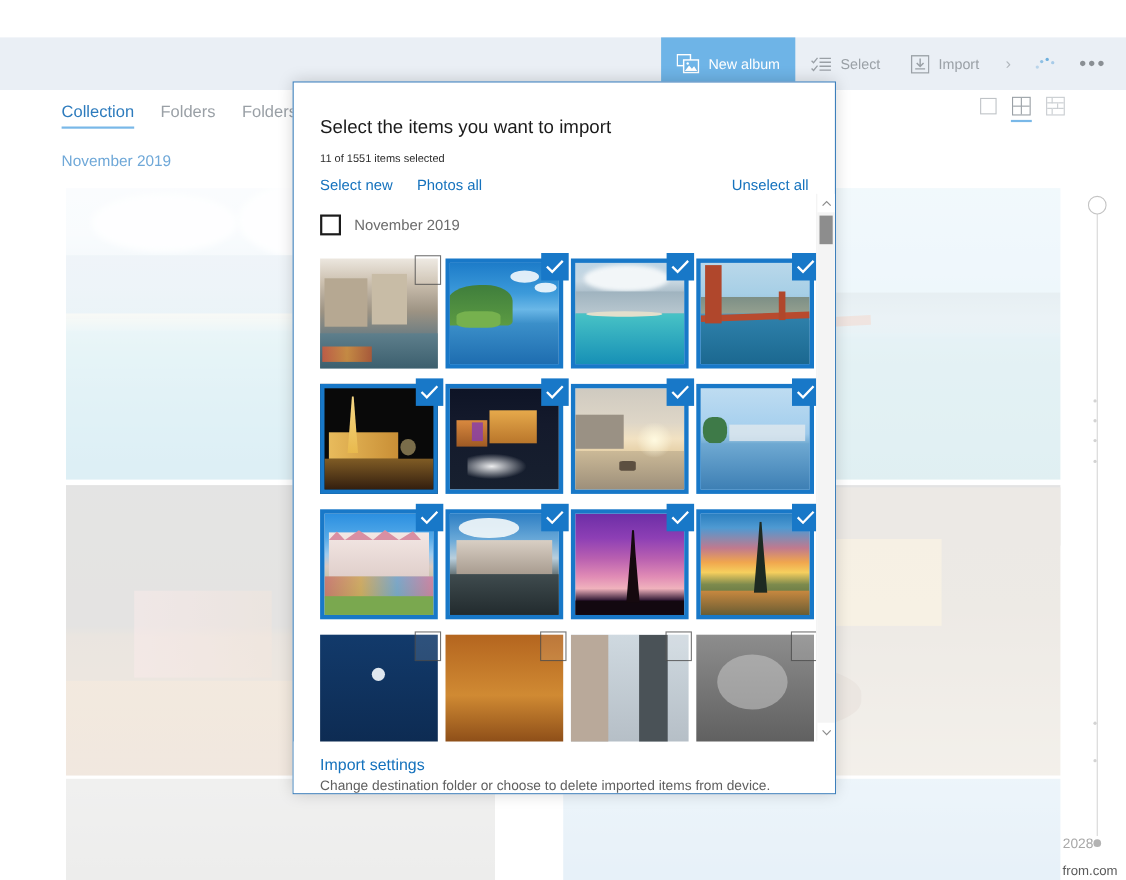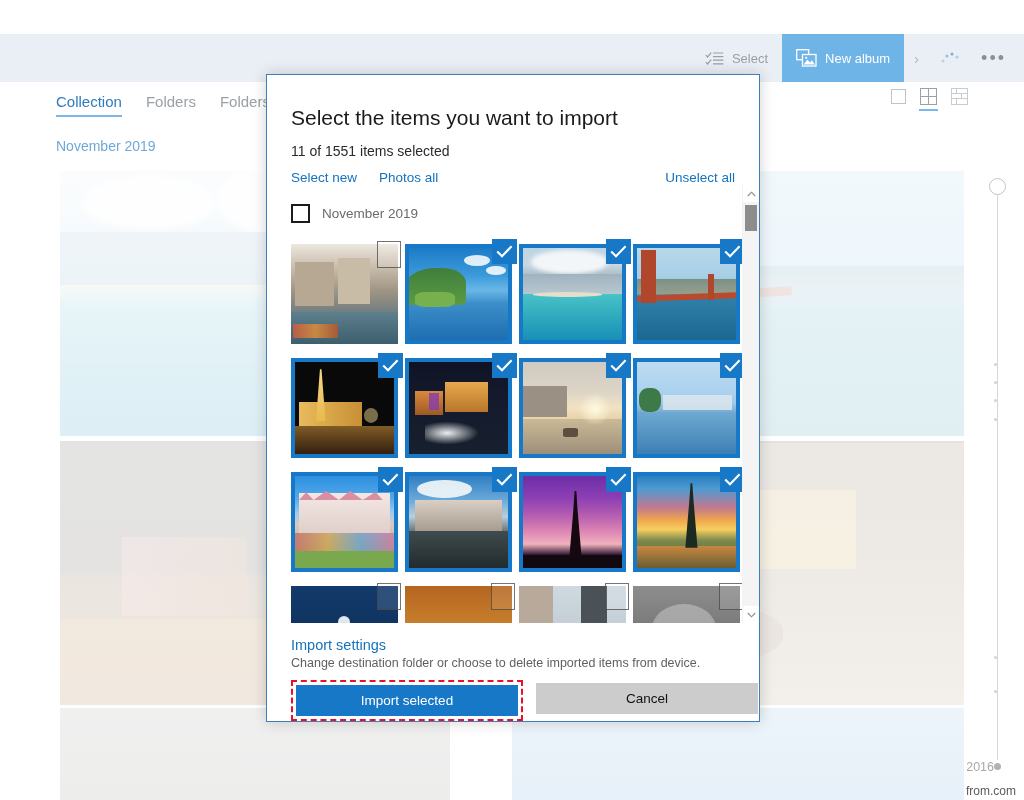--- a/index.html
+++ b/index.html
@@ -261,25 +261,25 @@
   
   .dialog {
     position: absolute; left: 266px; top: 74px;
     width: 494px; height: 648px;
     background: #ffffff;
     border: 1px solid #3d7fbb;
     box-shadow: 0 0 14px rgba(0,0,0,.18);
     display: flex; flex-direction: column;
   }
   .dlg-title {
-    font-size: 21px; color: #1b1b1b;
+    font-size: 17px; color: #1b1b1b;
     margin: 31px 0 0 24px; font-weight: 400;
   }
   .dlg-count {
-    font-size: 14px; color: #2b2b2b;
+    font-size: 10px; color: #2b2b2b;
     margin: 13px 0 0 24px;
   }
   .dlg-links {
     display: flex; align-items: center;
     margin: 11px 24px 0 24px;
   }
   .dlg-link {
     font-size: 13.5px; color: #1572bd; margin-right: 22px;
   }
   .dlg-link.right { margin-left: auto; margin-right: 0; }
@@ -450,44 +450,54 @@
   }
   .btn-secondary { background: #cccccc; color: #101010; }
 </style>
 </head>
 <body>
 
 <div id="app">
 
 
   <div class="cmdbar">
-
-    <div class="cmd-item">
-      <span class="cmd-icon">
-        <svg width="19" height="15" viewBox="0 0 19 15">
-          <path d="M0.8 4.2 L2.6 6 L6.2 1.6" fill="none" stroke="#9aa0a6" stroke-width="1.2"></path>
-          <path d="M0.8 11.2 L2.6 13 L6.2 8.6" fill="none" stroke="#9aa0a6" stroke-width="1.2"></path>
-          <path d="M8 2 H18.4 M8 5.6 H18.4 M8 9.2 H18.4 M8 12.8 H18.4" stroke="#9aa0a6" stroke-width="1.2"></path>
-        </svg>
-      </span>
-      <span>Select</span>
-    </div>
 
     <div class="cmd-item active">
       <span class="cmd-icon">
         <svg width="21" height="18" viewBox="0 0 21 18">
           <rect x="0.7" y="0.7" width="12" height="10" fill="none" stroke="#ffffff" stroke-width="1.3"></rect>
           <rect x="6.5" y="5.5" width="13.5" height="11.5" fill="#6eb4e7" stroke="#ffffff" stroke-width="1.3"></rect>
           <path d="M7.6 15.5 L11.4 10.6 L14 13.4 L16 11.2 L18.8 15.5 Z" fill="#ffffff"></path>
           <circle cx="10.2" cy="8.8" r="1.1" fill="#ffffff"></circle>
         </svg>
       </span>
       <span>New album</span>
     </div>
 
+    <div class="cmd-item">
+      <span class="cmd-icon">
+        <svg width="19" height="15" viewBox="0 0 19 15">
+          <path d="M0.8 4.2 L2.6 6 L6.2 1.6" fill="none" stroke="#9aa0a6" stroke-width="1.2"></path>
+          <path d="M0.8 11.2 L2.6 13 L6.2 8.6" fill="none" stroke="#9aa0a6" stroke-width="1.2"></path>
+          <path d="M8 2 H18.4 M8 5.6 H18.4 M8 9.2 H18.4 M8 12.8 H18.4" stroke="#9aa0a6" stroke-width="1.2"></path>
+        </svg>
+      </span>
+      <span>Select</span>
+    </div>
+
+    <div class="cmd-item">
+      <span class="cmd-icon">
+        <svg width="17" height="17" viewBox="0 0 17 17">
+          <rect x="0.7" y="0.7" width="15.6" height="15.6" fill="none" stroke="#9aa0a6" stroke-width="1.2"></rect>
+          <path d="M8.5 3.2 V10.2 M5.4 7.3 L8.5 10.5 L11.6 7.3" fill="none" stroke="#9aa0a6" stroke-width="1.3"></path>
+          <path d="M4 12.6 H13" stroke="#9aa0a6" stroke-width="1.2"></path>
+        </svg>
+      </span>
+      <span>Import</span>
+    </div>
 
     <div class="cmd-chev">›</div>
 
     <div class="cmd-dots-spin">
       <svg width="22" height="16" viewBox="0 0 22 16">
         <circle cx="4" cy="11" r="1.5" fill="#b9d4ea"></circle>
         <circle cx="8" cy="6" r="1.5" fill="#8fc0e4"></circle>
         <circle cx="13" cy="4" r="1.5" fill="#6fb0dd"></circle>
         <circle cx="18" cy="7" r="1.5" fill="#a8cbe8"></circle>
       </svg>
@@ -589,21 +599,21 @@
   <div class="scrubber">
     <div class="rail"></div>
     <div class="handle"></div>
     <div class="tick" style="top:185px;"></div>
     <div class="tick" style="top:203px;"></div>
     <div class="tick" style="top:221px;"></div>
     <div class="tick" style="top:240px;"></div>
     <div class="tick" style="top:478px;"></div>
     <div class="tick" style="top:512px;"></div>
     <div class="yeardot"></div>
-    <div class="yearlabel">2016</div>
+    <div class="yearlabel">2028</div>
   </div>
 
   <div class="watermark">from.com</div>
 
   <div class="dialog">
 
     <div class="dlg-title">Select the items you want to import</div>
     <div class="dlg-count">11 of 1551 items selected</div>
 
     <div class="dlg-links">
@@ -821,25 +831,17 @@
           <svg width="9" height="6" viewBox="0 0 9 6">
               <path d="M0.8 1 L4.5 4.8 L8.2 1" fill="none" stroke="#8d8d8d" stroke-width="1.1"></path>
             </svg>
         </div>
       </div>
     </div>
 
     <div class="dlg-footer">
       <div class="settings-link">Import settings</div>
       <div class="settings-desc">Change destination folder or choose to delete imported items from device.</div>
-      <div class="btn-row">
-        <div class="btn-primary-wrap">
-          <div class="btn btn-primary">Import selected</div>
-        </div>
-        <div style="padding:3px;">
-          <div class="btn btn-secondary">Cancel</div>
-        </div>
-      </div>
     </div>
 
   </div>
 
 </div>
 
 </body></html>

